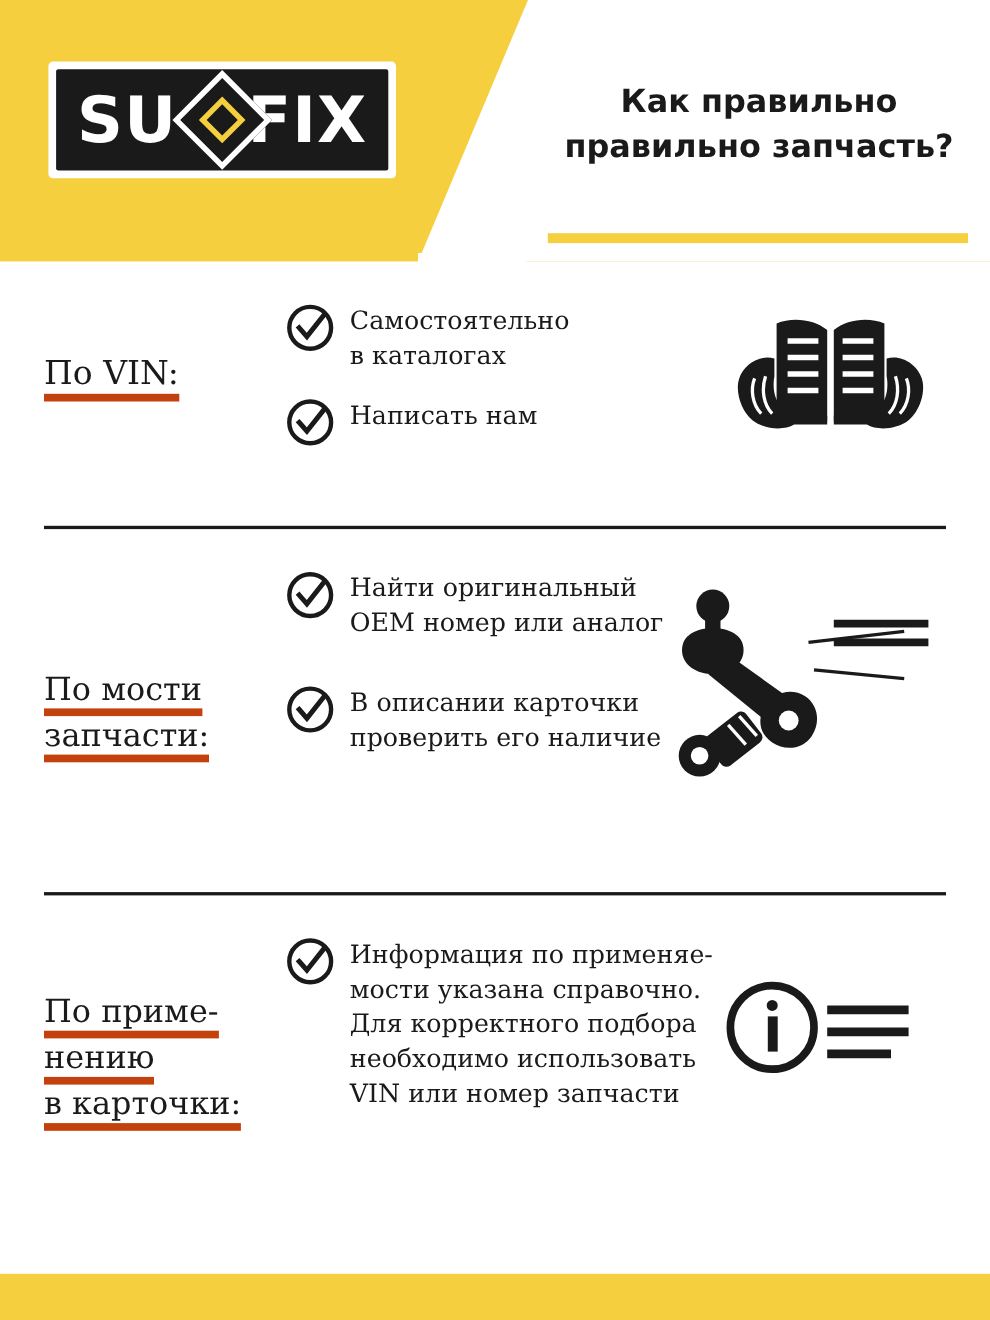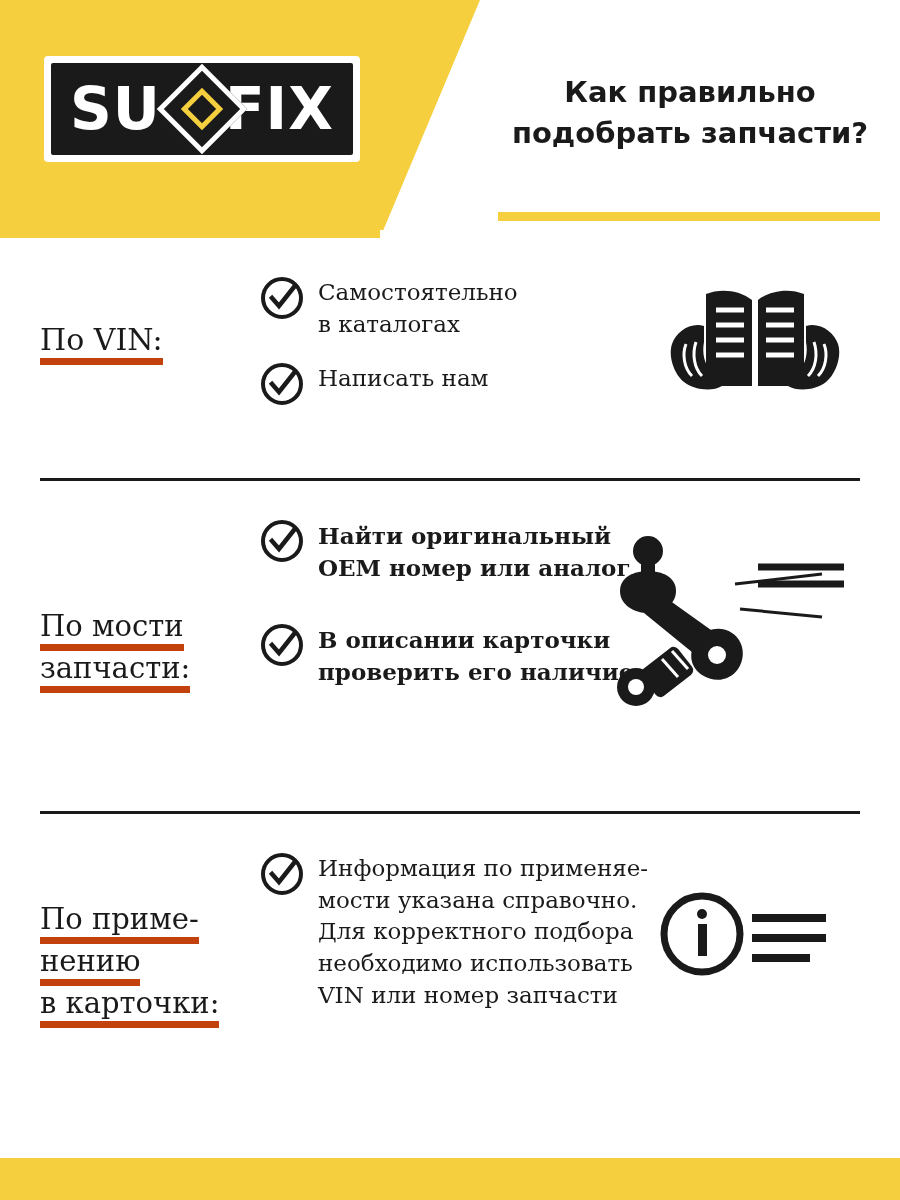--- a/index.html
+++ b/index.html
@@ -193,21 +193,21 @@
 
   
   .sec1 { height: 240px; padding-top: 36px; }
   .sec1 .sec-label { padding-top: 44px; font-size: 30px; }
   .sec1 .art { right: 10px; top: 8px; }
 
   
   .sec2 { height: 330px; padding-top: 36px; }
   .sec2 .sec-label { padding-top: 88px; }
   .sec2 .art { right: 10px; top: 12px; }
-  .sec2 .bullet { margin-bottom: 38px; font-weight: bold; }
+  .sec2 .bullet { margin-bottom: 38px; }
 
   
   .sec3 { height: 280px; padding-top: 36px; }
   .sec3 .sec-label { padding-top: 48px; }
   .sec3 .art { right: 30px; top: 36px; }
 
   
   .footer {
     position: absolute;
     left: 0;
@@ -232,21 +232,21 @@
         <div class="logo-text">
           <span class="su">SU</span>
             <span>FIX</span>
         </div>
         <div class="logo-diamond"></div>
       </div>
     </div>
 
     <div class="header-title">
       <div>Как правильно</div>
-      <div>подобрать запчасти?</div>
+      <div>правильно запчасть?</div>
     </div>
   </div>
 
   <div class="body-area">
 
     <div class="section sec1">
       <div class="sec-label">
         <span>По VIN:</span>
       </div>
       <div class="sec-body">

